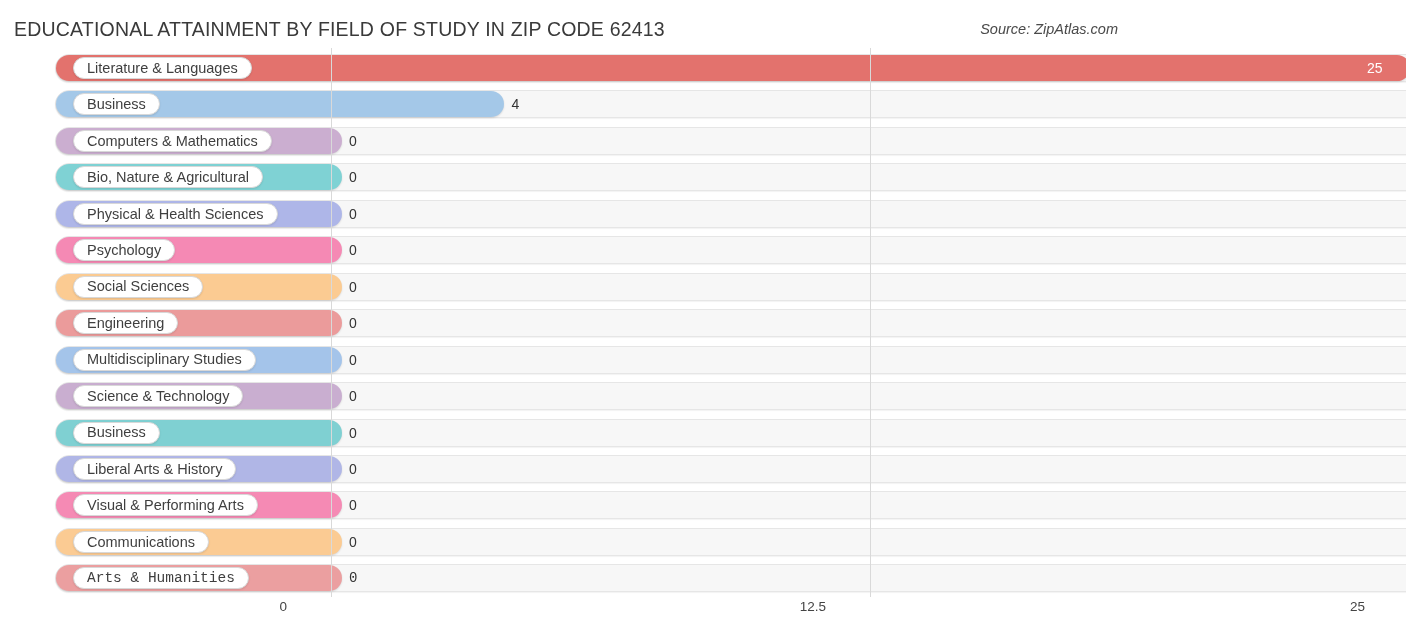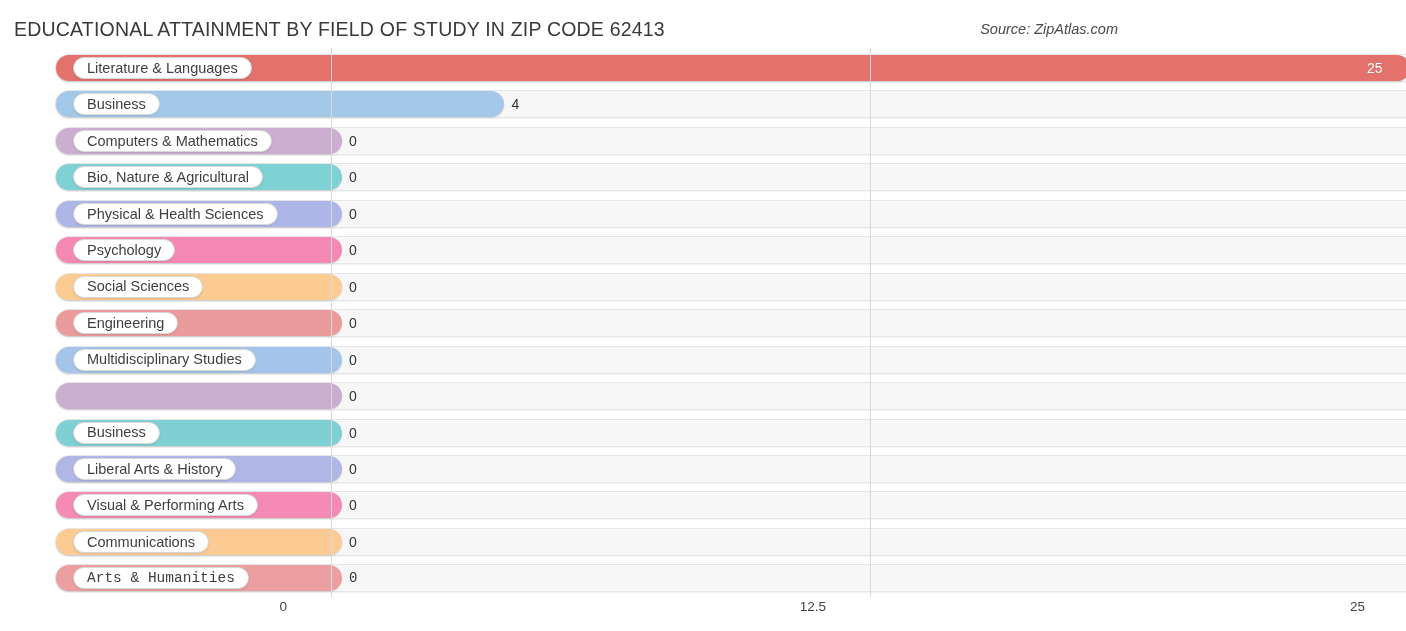--- a/index.html
+++ b/index.html
@@ -224,20 +224,23 @@
         <div class="track"></div>
         <div class="bar" style="width: 286px; background: rgb(164, 196, 234);"></div>
         <div class="label-pill">
           <span>Multidisciplinary Studies</span>
         </div>
         <div class="value-out" style="left: 294px;">0</div>
       </div>
       <div class="row" style="top: 338.05px;">
         <div class="track"></div>
         <div class="bar" style="width: 286px; background: rgb(201, 174, 208);"></div>
+        <div class="label-pill">
+          <span>Science &amp; Technology</span>
+        </div>
         <div class="value-out" style="left: 294px;">0</div>
       </div>
       <div class="row" style="top: 374.5px;">
         <div class="track"></div>
         <div class="bar" style="width: 286px; background: rgb(127, 208, 210);"></div>
         <div class="label-pill">
           <span>Business</span>
         </div>
         <div class="value-out" style="left: 294px;">0</div>
       </div>

